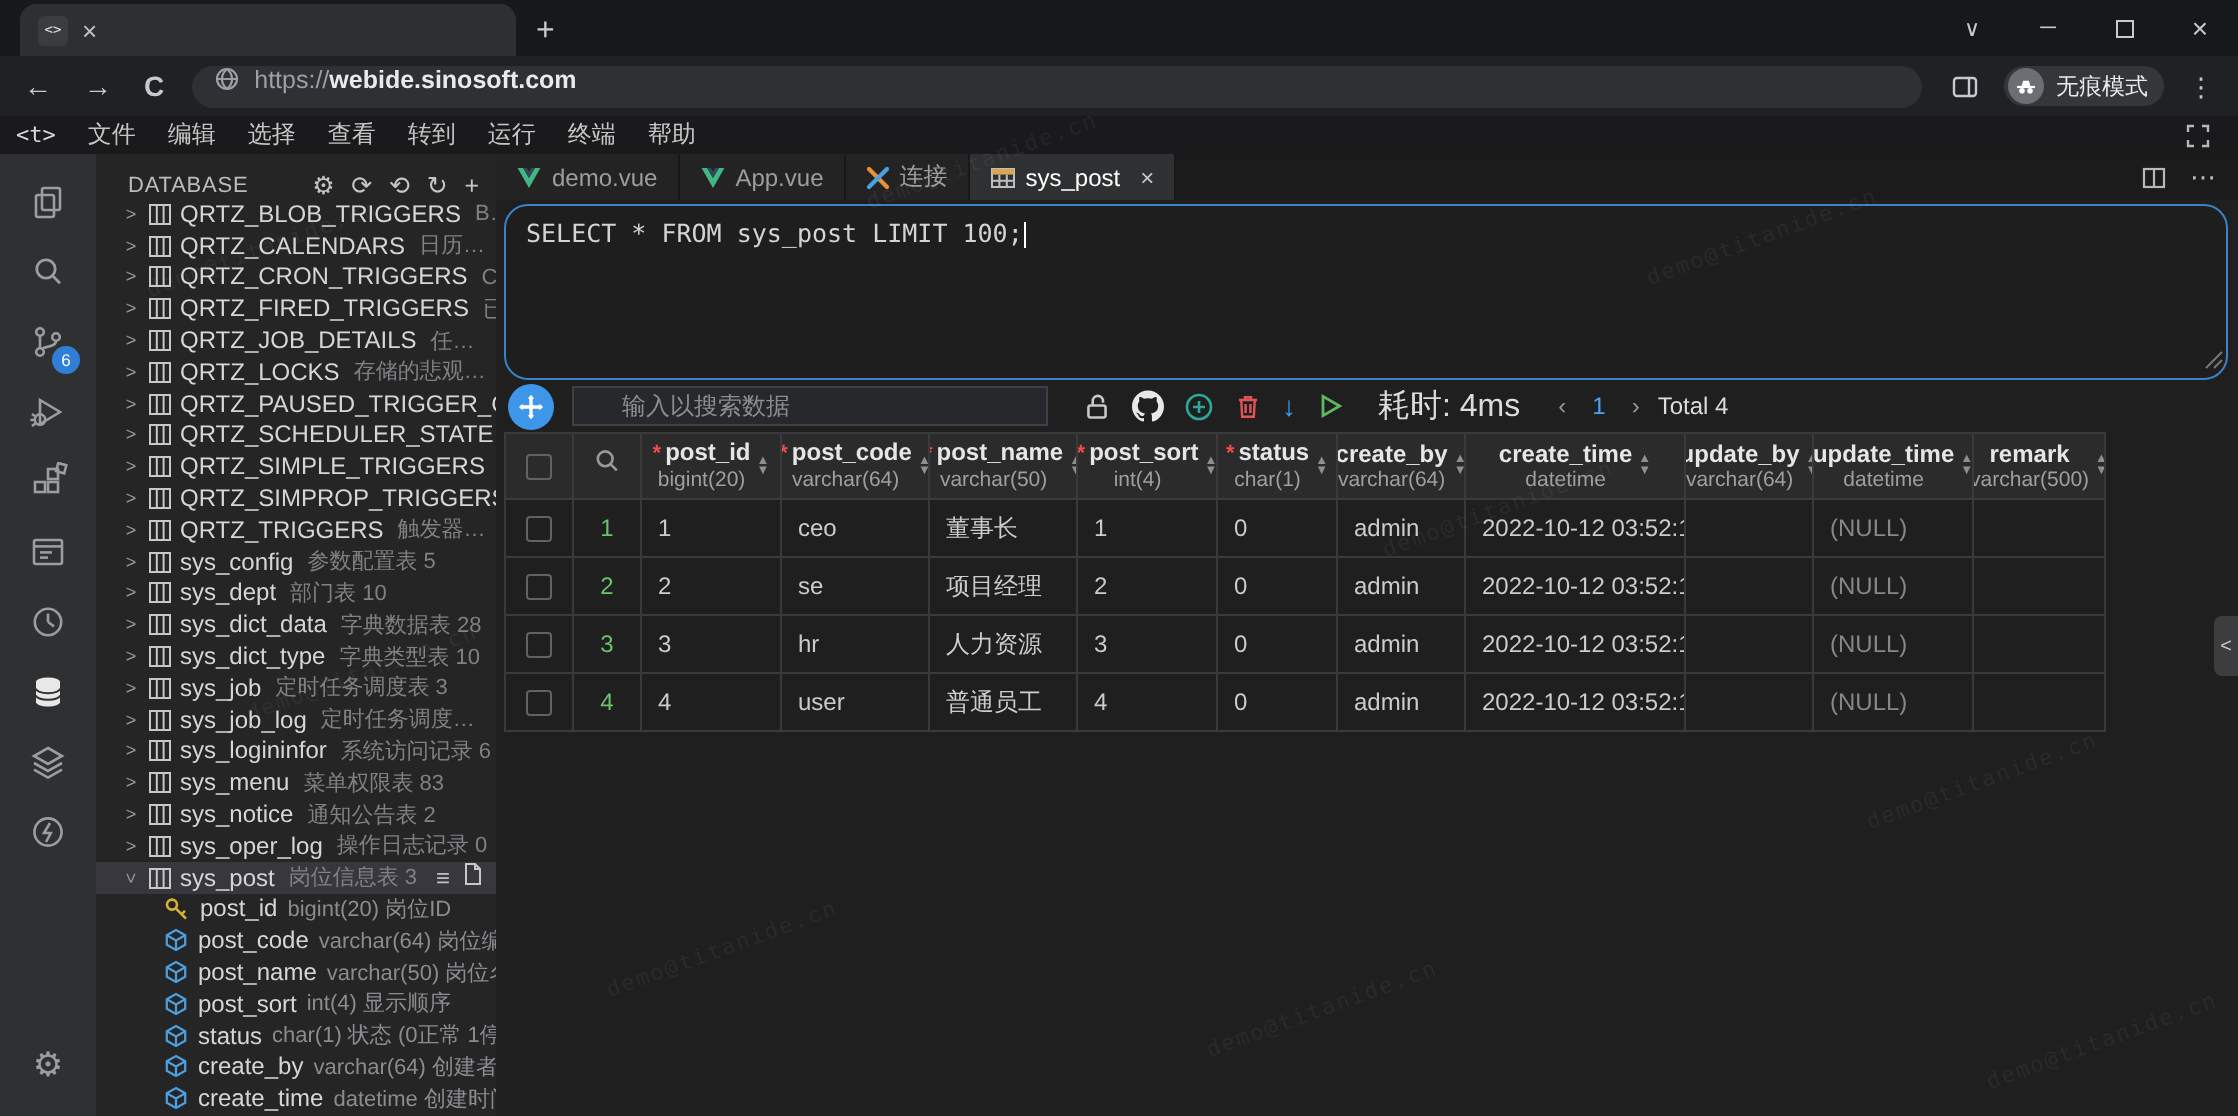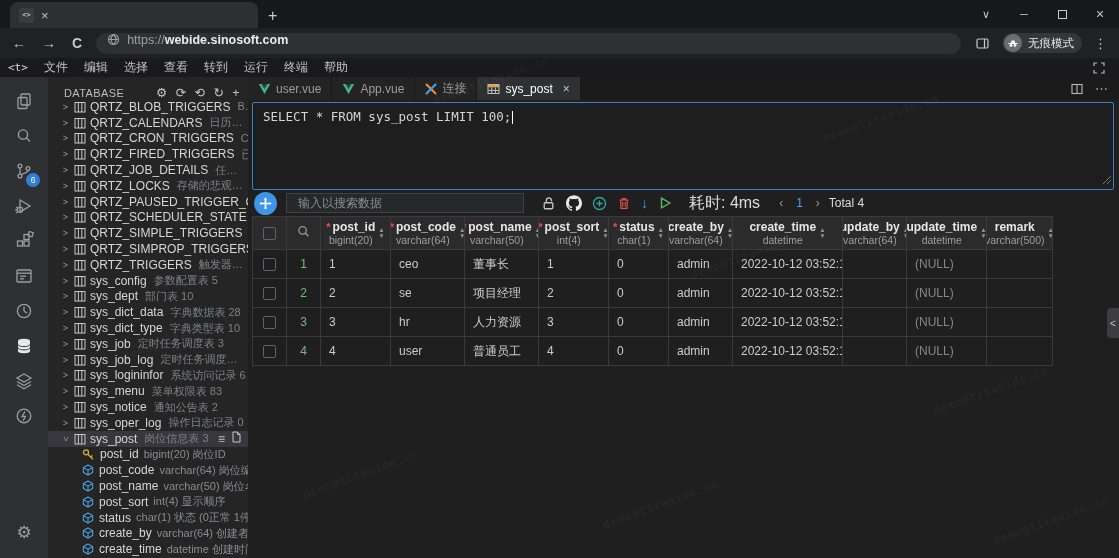--- a/index.html
+++ b/index.html
@@ -59,27 +59,27 @@
 .fname{color:#d6d6d6}.fmeta{color:#8a8c8f;font-size:11px}
 
 .editor{flex:1;display:flex;flex-direction:column;position:relative;background:#1f1f20;min-width:0}
 .tabbar{height:23px;background:#1b1b1c;display:flex;align-items:stretch;flex:none}
 .etab{display:flex;align-items:center;gap:5px;padding:0 10px;background:#232324;border-right:1px solid #181819;color:#9d9d9d;font-size:12px;white-space:nowrap}
 .etab.active{background:#2f3032;color:#fff}
 .etab .sfx{margin-left:2px}
 .etab .close{font-size:12px;color:#c8c8c8;margin-left:5px}
 .tb-right{margin-left:auto;display:flex;align-items:center;gap:11px;padding-right:11px;color:#b8b8b8;font-size:13px}
 
-.sqlbox{margin:2px 5px 0 4px;height:88px;border:1px solid var(--focus-border,#3b82c4);background:#1e1e1f;position:relative;font-family:"DejaVu Sans Mono",monospace;font-size:12.5px;color:#d4d4d4;padding:6px 10px;border-radius:2px;flex:none}
+.sqlbox{margin:2px 5px 0 4px;height:88px;border:1px solid var(--focus-border,#3b82c4);background:#1e1e1f;position:relative;font-family:"DejaVu Sans Mono",monospace;font-size:12.5px;color:#d4d4d4;padding:6px 10px;border-radius:12px;flex:none}
 .cursor{display:inline-block;width:1px;height:13px;background:#fff;vertical-align:text-bottom;margin-left:1px}
 .grip{position:absolute;right:1px;bottom:1px}
 
 .rtool{height:26px;display:flex;align-items:center;gap:9px;padding:0 6px;flex:none}
 .addbtn{width:23px;height:23px;border-radius:50%;background:var(--accent-blue,#3d96e8);display:flex;align-items:center;justify-content:center;flex:none}
-.searchbox{width:238px;height:20px;background:#27282b;border:1px solid #3f4045;color:#d0d0d0;font-size:12px;padding:0 11px;outline:none;font-family:"Liberation Sans",sans-serif}
+.searchbox{width:238px;height:20px;background:#27282b;border:1px solid #3f4045;color:#d0d0d0;font-size:12px;padding:0 24px;outline:none;font-family:"Liberation Sans",sans-serif}
 .searchbox::placeholder{color:#8b8d90}
 .rt-icons{display:flex;align-items:center;gap:10px;margin-left:8px}
 .rt-icons>span{display:flex;align-items:center}
 .dl{color:var(--download-blue,#3e9ae8);font-size:14px;font-weight:700}
 .elapsed{color:#dcdcdc;font-size:16px;margin-left:8px}
 .pager{display:flex;align-items:center;gap:13px;color:#9a9a9a;font-size:12px;margin-left:10px}
 .pnum{color:var(--page-blue,#4fa3f7)}
 .total{color:#dcdcdc;font-size:12px}
 
 table.results{border-collapse:collapse;margin-left:4px;table-layout:fixed;width:798px;flex:none}
@@ -609,21 +609,21 @@
 
     <div class="editor">
       <div class="tabbar" id="tabbar">
         <span class="etab">
             <span style="display: flex;">
               <svg width="13" height="12" viewBox="0 0 13 12">
                 <path d="M0.8 1 L6.5 11 L12.2 1 H9.4 L6.5 6 L3.6 1 Z" fill="var(--vue-green)"></path>
                 <path d="M3.6 1 L6.5 6 L9.4 1 H7.6 L6.5 2.9 L5.4 1 Z" fill="#35495e"></path>
               </svg>
             </span>
-            <span>user.vue</span>
+            <span>demo.vue</span>
           </span>
           <span class="etab">
             <span style="display: flex;">
               <svg width="13" height="12" viewBox="0 0 13 12">
                 <path d="M0.8 1 L6.5 11 L12.2 1 H9.4 L6.5 6 L3.6 1 Z" fill="var(--vue-green)"></path>
                 <path d="M3.6 1 L6.5 6 L9.4 1 H7.6 L6.5 2.9 L5.4 1 Z" fill="#35495e"></path>
               </svg>
             </span>
             <span>App.vue</span>
           </span>

